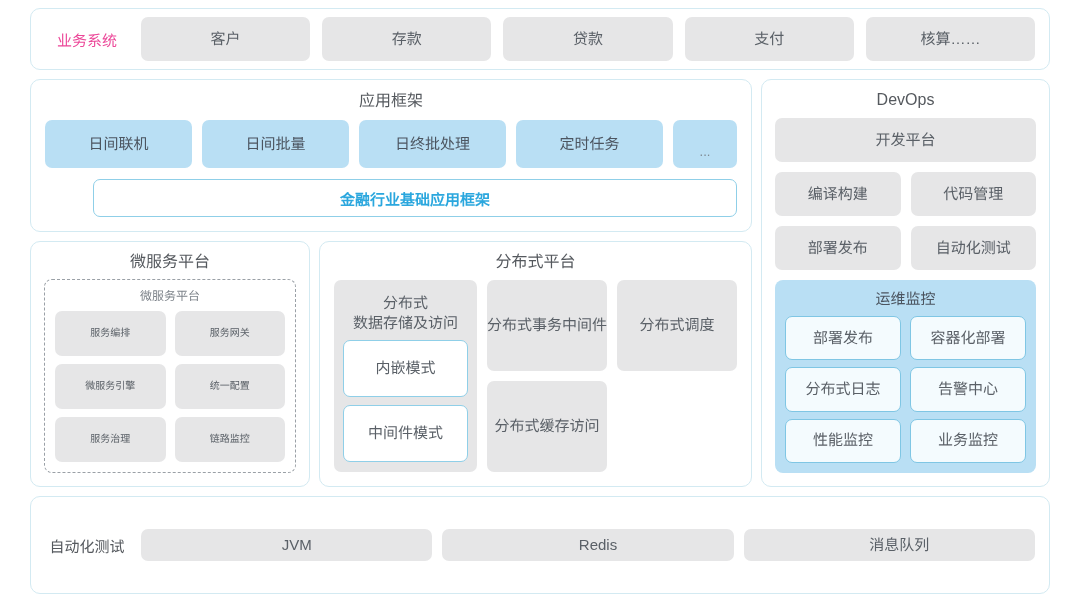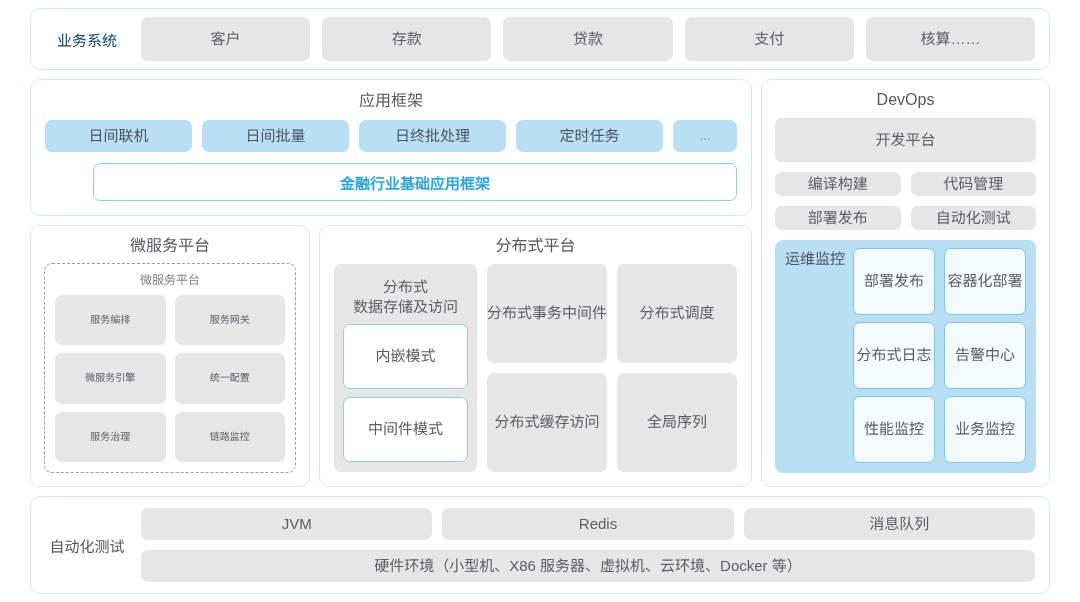--- a/index.html
+++ b/index.html
@@ -92,21 +92,21 @@
     align-items: center;
     padding: 0 14px;
     gap: 12px;
     flex: 0 0 auto;
   }
   .row-business .side-label {
     width: 84px;
     flex: 0 0 84px;
     text-align: center;
     font-size: 15px;
-    color: #0c4a6e;
+    color: #ec4899;
   }
   .row-business .chips {
     flex: 1 1 auto;
     display: flex;
     gap: 12px;
   }
   .row-business .chip {
     flex: 1 1 0;
     height: 44px;
   }
@@ -136,21 +136,21 @@
     padding: 13px 14px 14px 14px;
     display: flex;
     flex-direction: column;
     gap: 11px;
   }
   .app-framework .chip-row {
     display: flex;
     gap: 10px;
   }
   .app-framework .chip-blue {
-    height: 32px;
+    height: 48px;
     flex: 1 1 0;
     border-radius: 7px;
   }
   .app-framework .chip-blue.ellipsis {
     flex: 0 0 64px;
     font-size: 13px;
     color: #7e8a93;
     align-items: flex-end;
     padding-bottom: 8px;
   }
@@ -268,29 +268,29 @@
     gap: 10px;
     box-sizing: border-box;
   }
   .devops .chip.full { height: 44px; }
   .devops .pair {
     display: flex;
     gap: 10px;
   }
   .devops .pair .chip {
     flex: 1 1 0;
-    height: 24px;
+    height: 44px;
   }
   .ops-monitor {
     flex: 1 1 auto;
     background: #b9dff4;
     border-radius: 8px;
     padding: 8px 10px 10px 10px;
     display: flex;
-    flex-direction: row;
+    flex-direction: column;
     gap: 8px;
     box-sizing: border-box;
   }
   .ops-monitor-title {
     text-align: center;
     font-size: 15px;
     color: #4c5560;
     line-height: 1;
     padding: 3px 0 2px 0;
   }
@@ -408,21 +408,20 @@
                 <span>分布式</span>
                   <br>
                 <span>事务中间件</span>
               </div>
               <div class="chip">分布式调度</div>
               <div class="chip">
                 <span>分布式</span>
                   <br>
                 <span>缓存访问</span>
               </div>
-              <div class="chip">全局序列</div>
             </div>
 
           </div>
         </section>
 
       </div>
     </div>
 
     <div class="middle-right">
       <section class="panel devops">
@@ -453,17 +452,16 @@
   </div>
 
   <section class="panel row-infra">
     <div class="side-label">自动化测试</div>
     <div class="stack">
       <div class="top-chips">
         <div class="chip">JVM</div>
         <div class="chip">Redis</div>
         <div class="chip">消息队列</div>
       </div>
-      <div class="chip hardware">硬件环境（小型机、X86 服务器、虚拟机、云环境、Docker 等）</div>
     </div>
   </section>
 
 </div>
 
 </body></html>

